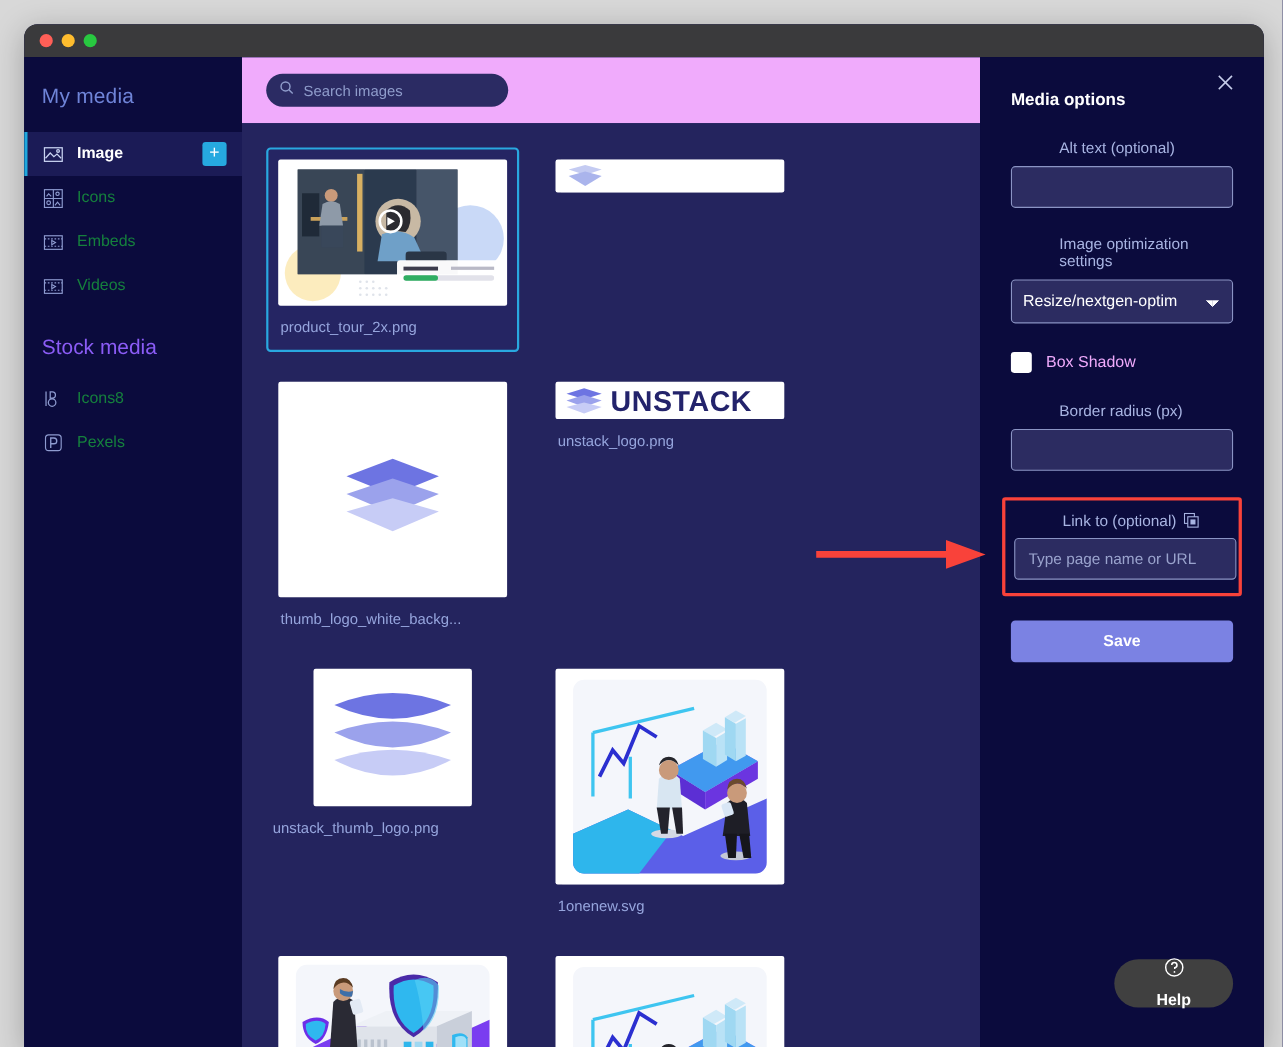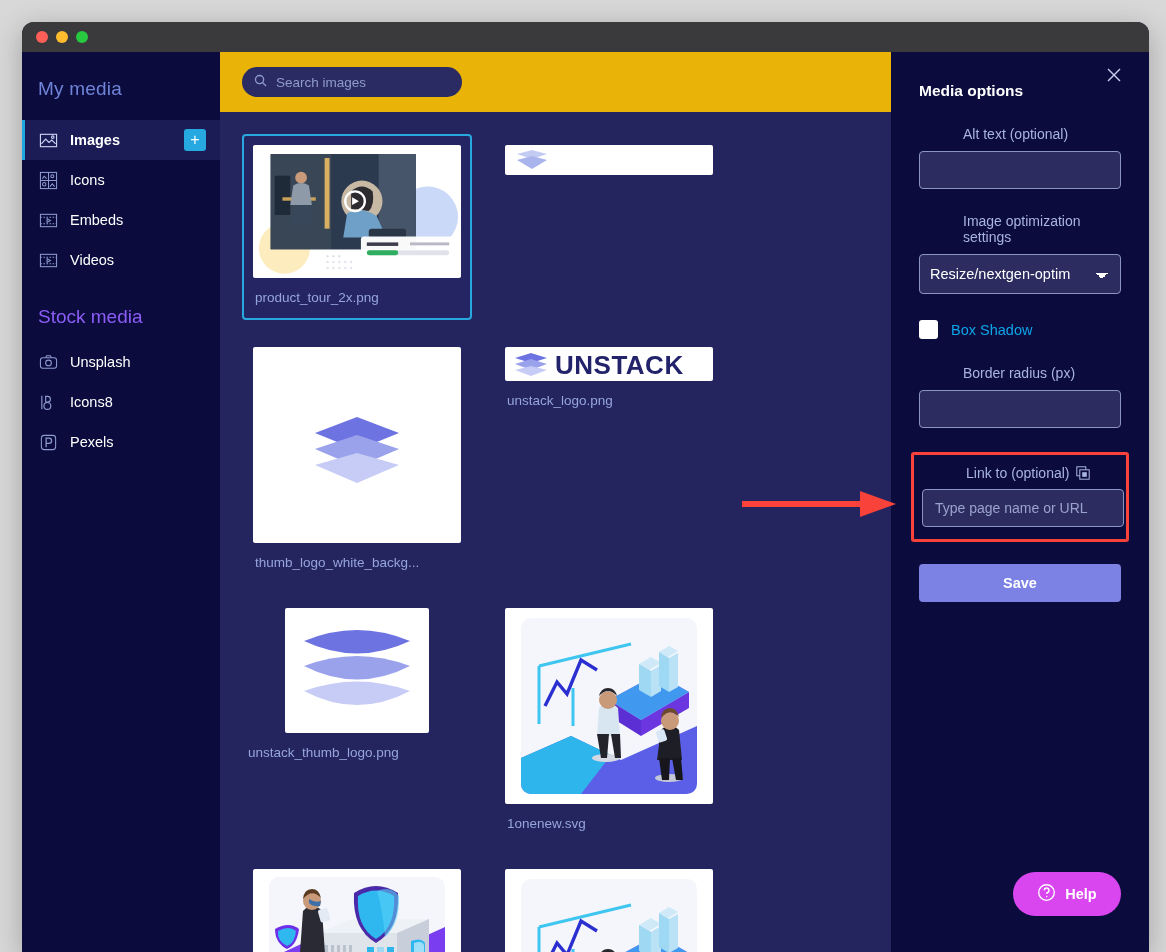--- a/index.html
+++ b/index.html
@@ -64,21 +64,21 @@
     display: flex;
     align-items: center;
     height: 40px;
     padding-left: 17px;
     gap: 12px;
     position: relative;
     cursor: pointer;
   }
   .nav-item .nav-label {
     font-size: 14.5px;
-    color: #ffffff;
+    color: #15803d;
     flex: 1;
   }
   .nav-item.active {
     background: #1b1b56;
   }
   .nav-item.active::before {
     content: "";
     position: absolute;
     left: 0; top: 0; bottom: 0;
     width: 3px;
@@ -110,21 +110,21 @@
   
   #content {
     flex: 1;
     background: #24245e;
     position: relative;
     overflow: hidden;
   }
 
   #topbar {
     height: 60px;
-    background: #eab308;
+    background: #f0abfc;
     display: flex;
     align-items: center;
     padding-left: 22px;
   }
   #search-box {
     width: 220px;
     height: 30px;
     background: #2b2b63;
     border-radius: 15px;
     display: flex;
@@ -256,21 +256,21 @@
     align-items: center;
     gap: 13px;
     margin-bottom: 26px;
     cursor: pointer;
   }
   .checkbox {
     width: 19px; height: 19px;
     background: #ffffff;
     border-radius: 3px;
   }
-  .checkbox-label { font-size: 14.5px; color: #0ea5e9; }
+  .checkbox-label { font-size: 14.5px; color: #f0abfc; }
 
   #link-section {
     border: 3px solid #f9423a;
     border-radius: 3px;
     padding: 10px 8px 12px 8px;
     margin: 0 -8px 0 -8px;
     position: relative;
   }
 
   #save-btn {
@@ -285,30 +285,31 @@
     margin-top: 22px;
     cursor: pointer;
     font-family: "Liberation Sans", sans-serif;
   }
 
   #help-btn {
     position: absolute;
     right: 28px;
     bottom: 36px;
     width: 108px; height: 44px;
-    background: #d946ef;
+    background: #404040;
     border-radius: 22px;
     display: flex;
     align-items: center;
     justify-content: center;
     gap: 9px;
     color: #ffffff;
     font-size: 14.5px;
     font-weight: bold;
     cursor: pointer;
+    flex-direction: column;
   }
   #help-btn svg { width: 19px; height: 19px; }
 
   
   #arrow {
     position: absolute;
     left: 740px;
     top: 487px;
     width: 160px;
     height: 34px;
@@ -333,21 +334,21 @@
       <div id="sidebar-title">My media</div>
 
       <div class="nav-item active">
         <span class="nav-icon">
           <svg viewBox="0 0 20 20" fill="none" stroke="#c9d3f2" stroke-width="1.2">
             <rect x="1.5" y="3.5" width="17" height="13"></rect>
             <path d="M2.5 13.5 L7 8.5 L10.5 12 L13.5 9.5 L17.5 13.5"></path>
             <circle cx="14.5" cy="6.5" r="1.3"></circle>
           </svg>
         </span>
-        <span class="nav-label">Images</span>
+        <span class="nav-label">Image</span>
         <span class="add-btn">+</span>
       </div>
 
       <div class="nav-item">
         <span class="nav-icon">
           <svg viewBox="0 0 20 20" fill="none" stroke="#8e9bd0" stroke-width="1.1">
             <rect x="1.5" y="1.5" width="17" height="17"></rect>
             <line x1="10" y1="1.5" x2="10" y2="18.5"></line>
             <line x1="1.5" y1="10" x2="18.5" y2="10"></line>
             <path d="M3.5 8 L5.5 5.5 L8 8"></path>
@@ -378,30 +379,20 @@
             <line x1="1.5" y1="6.5" x2="18.5" y2="6.5" stroke-dasharray="1.6 1.6"></line>
             <line x1="1.5" y1="13.5" x2="18.5" y2="13.5" stroke-dasharray="1.6 1.6"></line>
             <path d="M8.5 8 L12 10 L8.5 12 Z"></path>
           </svg>
         </span>
         <span class="nav-label">Videos</span>
       </div>
 
       <div id="sidebar-title2">Stock media</div>
 
-      <div class="nav-item">
-        <span class="nav-icon">
-          <svg viewBox="0 0 20 20" fill="none" stroke="#8e9bd0" stroke-width="1.1">
-            <rect x="1.5" y="5" width="17" height="11" rx="2.5"></rect>
-            <path d="M7 5 L8 3 L12 3 L13 5"></path>
-            <circle cx="10" cy="10.5" r="3"></circle>
-          </svg>
-        </span>
-        <span class="nav-label">Unsplash</span>
-      </div>
 
       <div class="nav-item">
         <span class="nav-icon">
           <svg viewBox="0 0 20 20" fill="none" stroke="#8e9bd0" stroke-width="1.2">
             <path d="M3 3 L3 17"></path>
             <path d="M7 3.5 L9 3.5 A3 3 0 0 1 9 9.5 L7 9.5 Z"></path>
             <circle cx="8.8" cy="13.6" r="3.6"></circle>
           </svg>
         </span>
         <span class="nav-label">Icons8</span>

